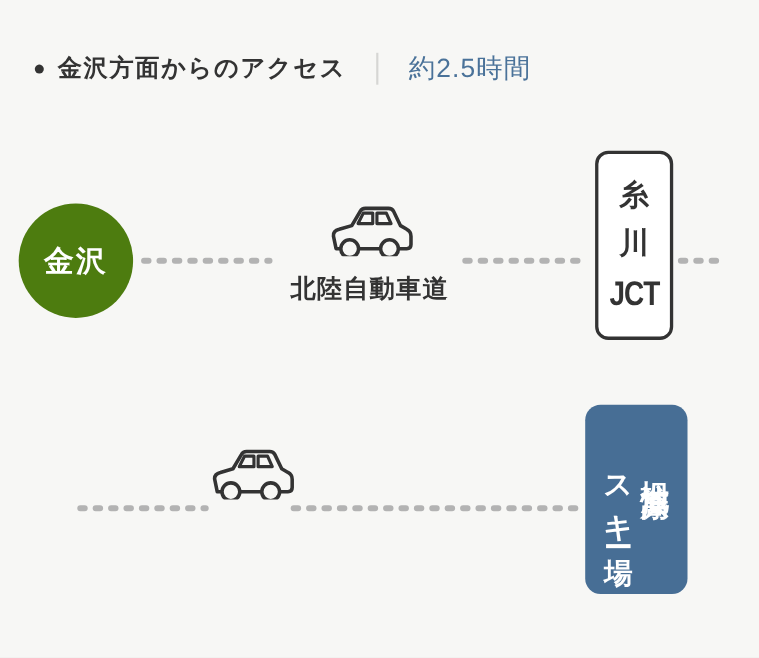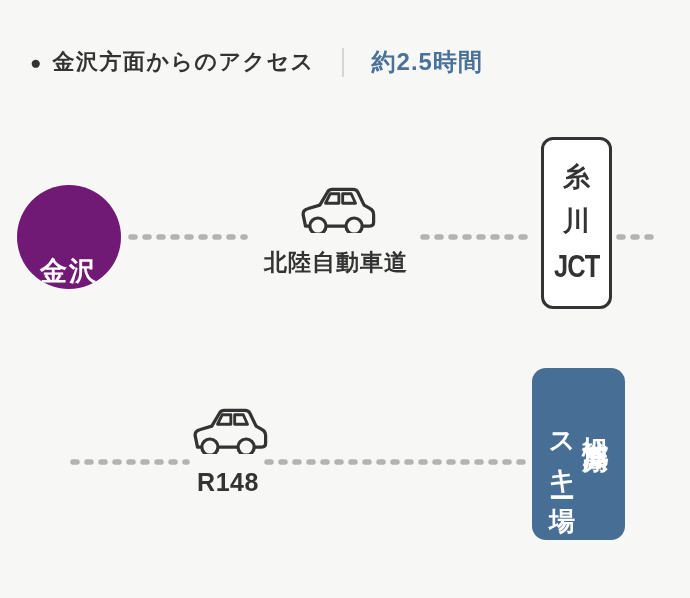--- a/index.html
+++ b/index.html
@@ -40,36 +40,36 @@
     color: #333333;
   }
   .vdiv {
     width: 2px;
     height: 29px;
     background: #d6d6d4;
     margin: 0 28px 0 27px;
   }
   .time {
     font-size: 24px;
-    font-weight: bold;
+    font-weight: normal;
     letter-spacing: 1px;
     color: #4a7299;
   }
 
   
   .origin {
     position: absolute;
     left: 17px;
     top: 185px;
     width: 104px;
     height: 104px;
     border-radius: 50%;
-    background: #701a75;
-    display: flex;
-    align-items: flex-end;
+    background: #4d7c0f;
+    display: flex;
+    align-items: center;
     justify-content: center;
   }
   .origin span {
     color: #ffffff;
     font-size: 27px;
     font-weight: bold;
     letter-spacing: 2px;
   }
 
   
@@ -193,21 +193,20 @@
 
   <div class="car" style="left:188px; top:404px;">
     <svg width="80" height="50" viewBox="0 0 84 52">
       <path d="M10,45 L7.5,33 Q7,28 13,26.5 L25,23 L33,9.5 Q34.5,6.5 38,6.5 L60,6.5 Q63.5,6.5 65,9.5 L71.5,23 L77.5,26.5 Q81.5,28.5 81.5,33 L81.5,41 Q81.5,45 77.5,45 Z" fill="none" stroke="#333333" stroke-width="3.4" stroke-linejoin="round"></path>
       <polygon points="36,11 45,11 45,21 31,21" fill="none" stroke="#333333" stroke-width="3" stroke-linejoin="round"></polygon>
       <polygon points="49,11 58,11 62.5,21 49,21" fill="none" stroke="#333333" stroke-width="3" stroke-linejoin="round"></polygon>
       <circle cx="23" cy="45" r="8.5" fill="#f7f7f5" stroke="#333333" stroke-width="3.4"></circle>
       <circle cx="61" cy="45" r="8.5" fill="#f7f7f5" stroke="#333333" stroke-width="3.4"></circle>
     </svg>
   </div>
-  <div class="road-label en" style="left:166px; top:468px; width:124px;">R148</div>
 
   <svg class="dash" style="left:262px; top:456px;" width="270" height="12">
     <line x1="5" y1="6" x2="265" y2="6" stroke="#b3b3b3" stroke-width="5.5" stroke-dasharray="4 10" stroke-linecap="round"></line>
   </svg>
 
   <div class="dest-box">
     <div class="vtext">
       <span class="vcol">栂池高原</span>
       <span class="vcol">スキー場</span>
     </div>

